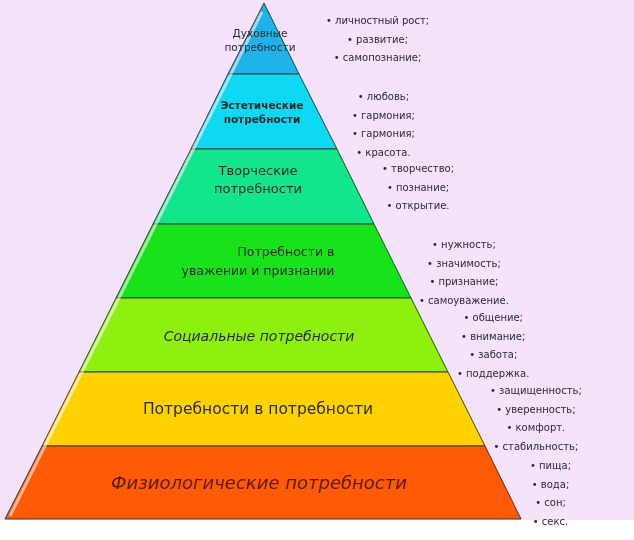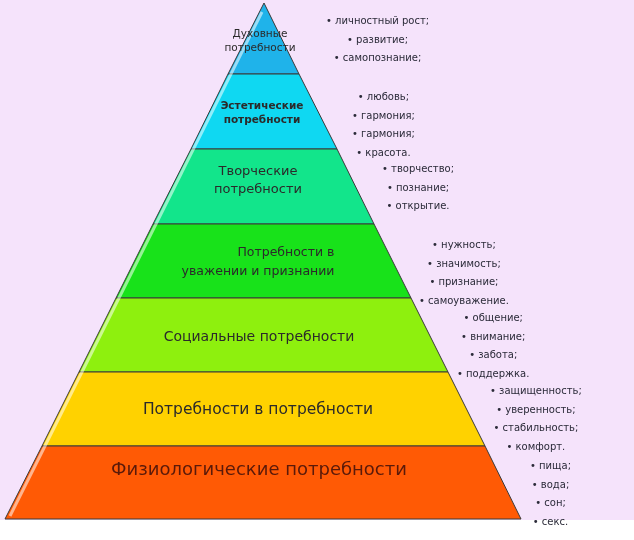--- a/index.html
+++ b/index.html
@@ -36,27 +36,27 @@
   <div>потребности</div>
 </div>
 <div class="lbl" style="left:258px;top:180px;font-size:13px;">
   <div>Творческие</div>
   <div>потребности</div>
 </div>
 <div class="lbl" style="left:258px;top:261px;font-size:12.5px;line-height:1.55;text-align:right;">
   <div>Потребности в</div>
   <div>уважении и признании</div>
 </div>
-<div class="lbl" style="left:259px;top:336px;font-size:14px;">
+<div class="lbl" style="left:259px;top:336px;font-size:14px;font-style:italic;">
   <div>Социальные потребности</div>
 </div>
 <div class="lbl" style="left:258px;top:409px;font-size:15.5px;">
   <div>Потребности в потребности</div>
 </div>
-<div class="lbl" style="left:259px;top:469px;font-size:18px;color:#5a1a0a;">
+<div class="lbl" style="left:259px;top:483px;font-size:18px;color:#5a1a0a;font-style:italic;">
   <div>Физиологические потребности</div>
 </div>
 
 <ul class="list" style="left:318px;top:4px;">
   <li>личностный рост;</li>
   <li>развитие;</li>
   <li>самопознание;</li>
 </ul>
 <ul class="list" style="left:344px;top:80px;">
   <li>любовь;</li>
@@ -77,21 +77,21 @@
 </ul>
 <ul class="list" style="left:449px;top:301px;">
   <li>общение;</li>
   <li>внимание;</li>
   <li>забота;</li>
   <li>поддержка.</li>
 </ul>
 <ul class="list" style="left:482px;top:374px;">
   <li>защищенность;</li>
   <li>уверенность;</li>
+  <li>комфорт.</li>
   <li>стабильность;</li>
-  <li>комфорт.</li>
 </ul>
 <ul class="list" style="left:522px;top:449px;">
   <li>пища;</li>
   <li>вода;</li>
   <li>сон;</li>
   <li>секс.</li>
 </ul>
 
 </body></html>

